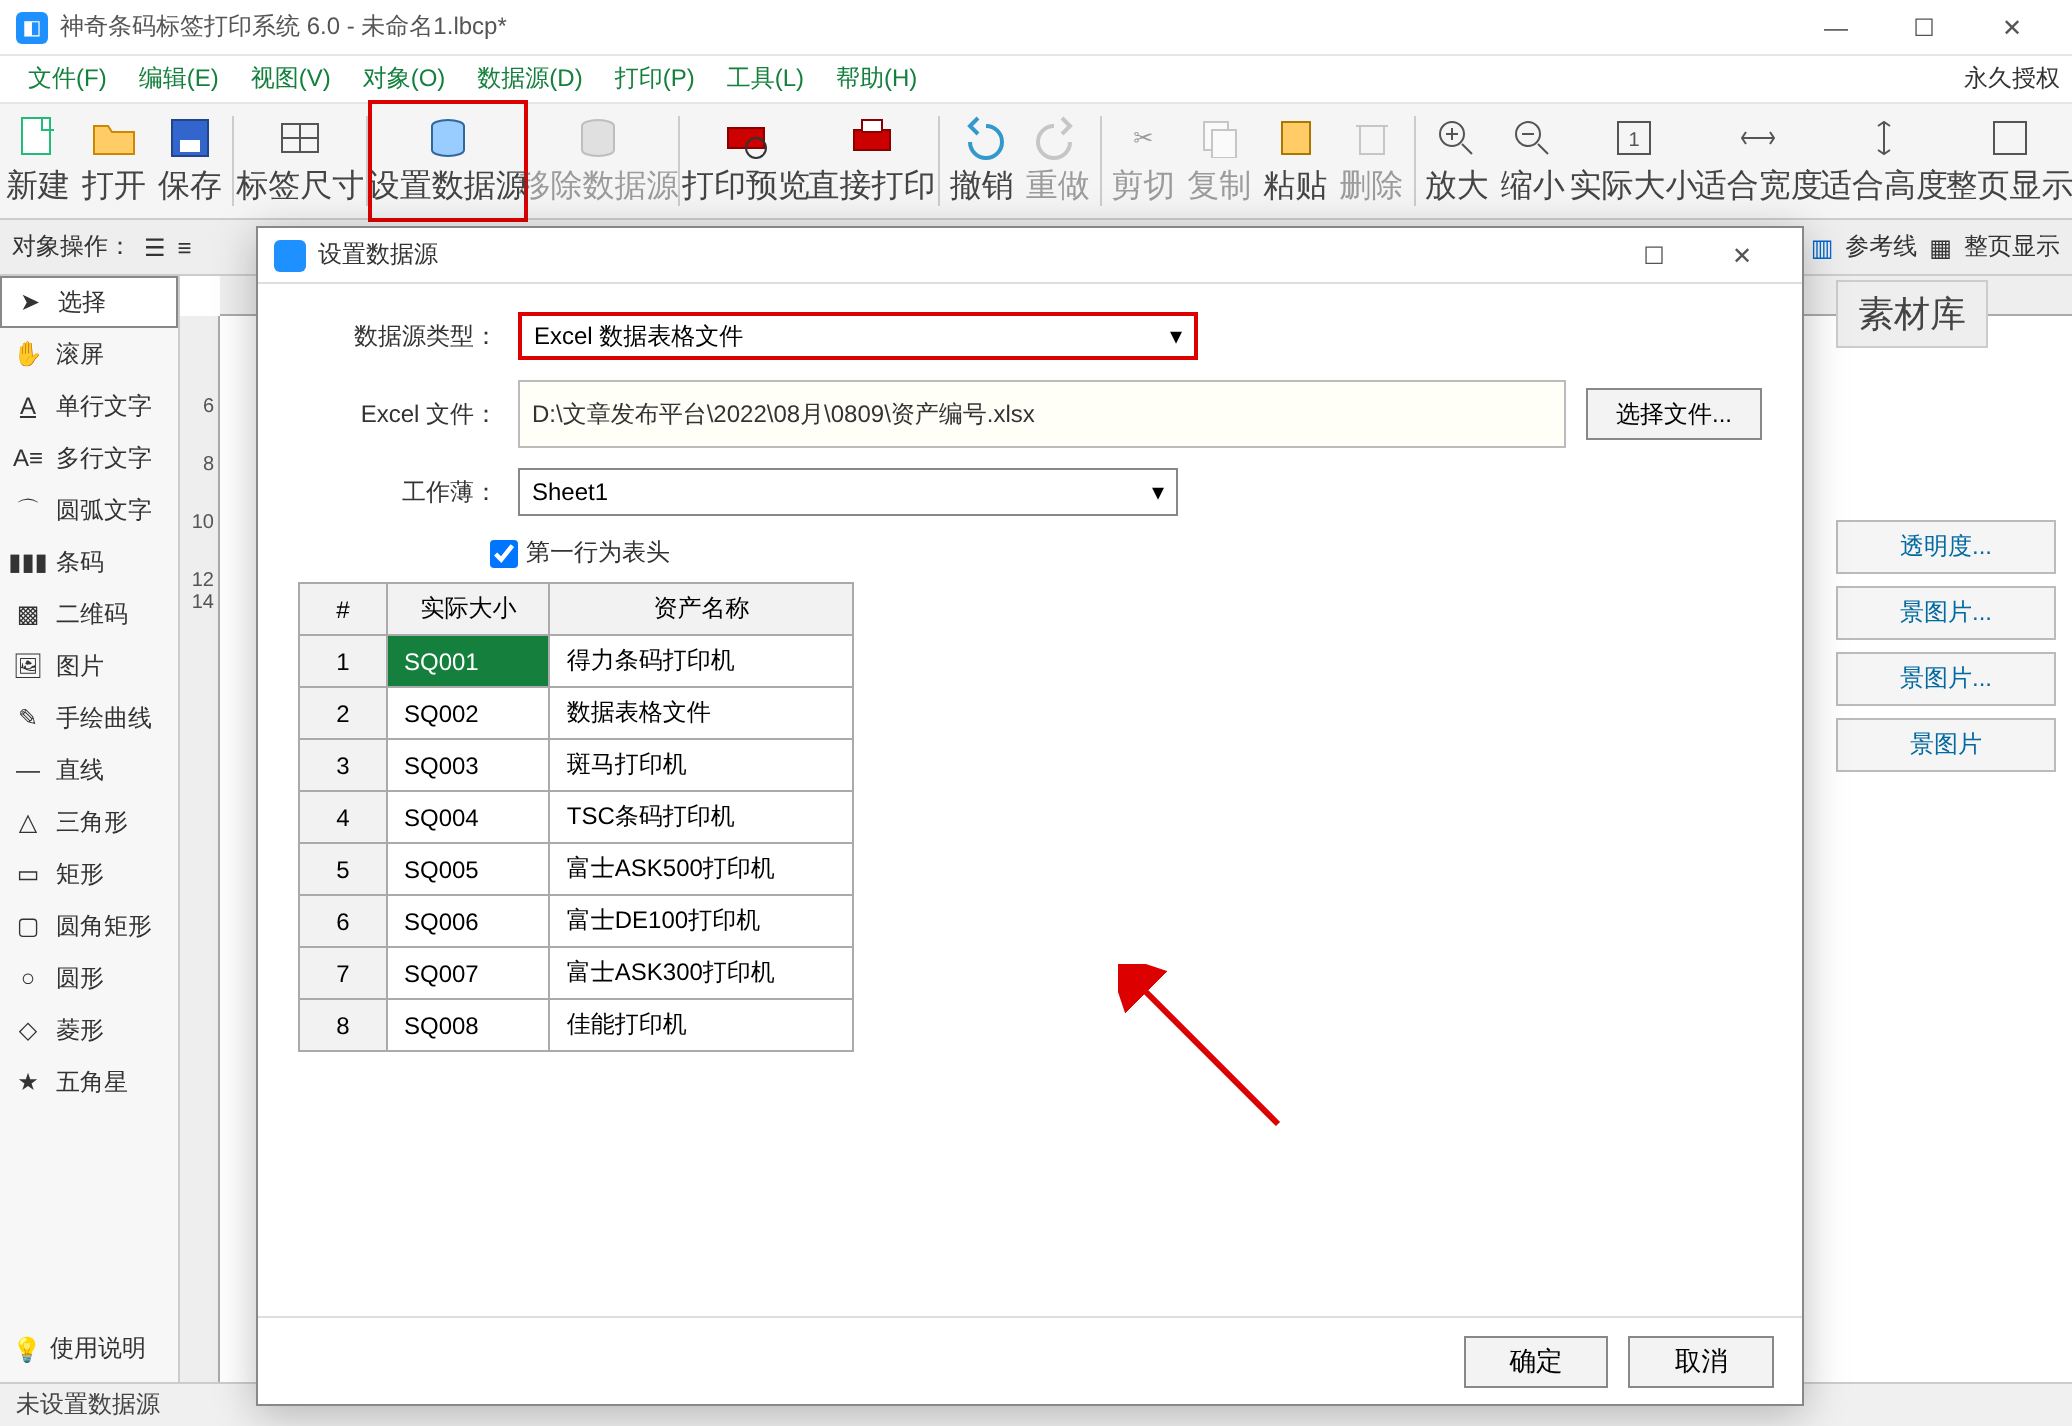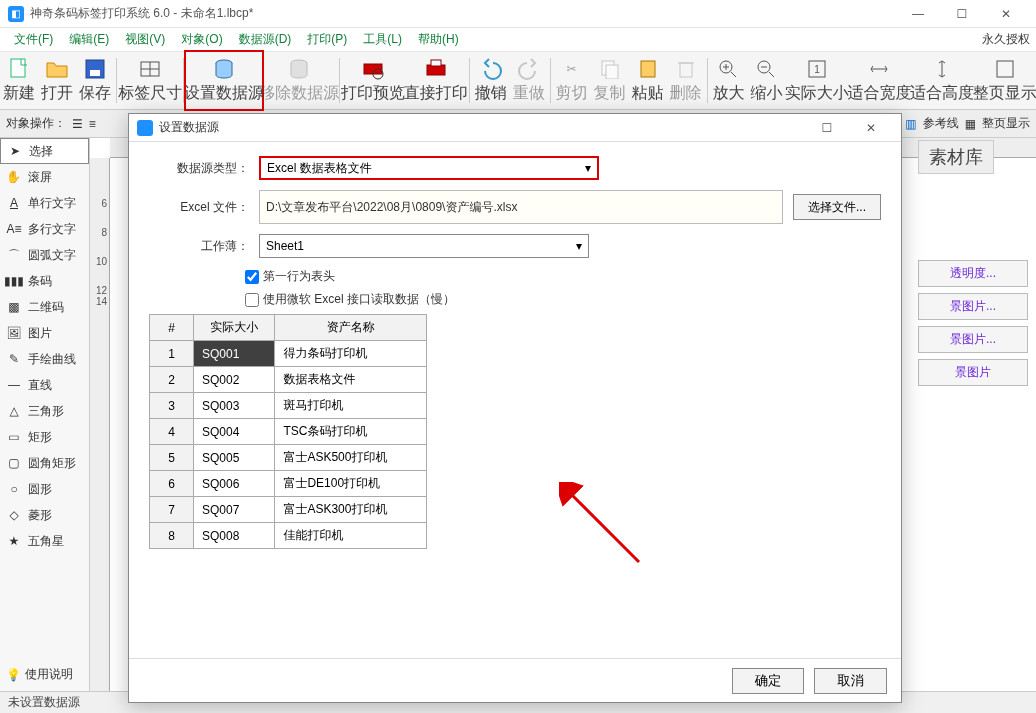--- a/index.html
+++ b/index.html
@@ -38,21 +38,21 @@
 
 
 .canvasback{position:absolute;left:90px;top:138px;right:0;bottom:22px;background:#fff;}
 .ruler-h{position:absolute;left:20px;right:0;top:0;height:20px;background:#eee;border-bottom:1px solid #aaa;}
 .ruler-v{position:absolute;left:0;top:20px;width:20px;bottom:0;background:#eee;border-right:1px solid #aaa;}
 .ruler-v .tick{font-size:10px;color:#555;text-align:right;padding-right:2px;}
 
 
 .rightpanel{position:absolute;right:8px;top:140px;width:110px;}
 .rtab{display:inline-block;padding:4px 10px;background:#eee;border:1px solid #ccc;color:#444;font-size:18px;}
-.rpbtn{margin-top:6px;background:#f5f5f5;border:1px solid #bbb;padding:4px 8px;text-align:center;color:#6d28d9;}
+.rpbtn{margin-top:6px;background:#f5f5f5;border:1px solid #bbb;padding:4px 8px;text-align:center;color:#0369a1;}
 
 
 .statusbar{position:absolute;left:0;right:0;bottom:0;height:22px;background:#f0f0f0;border-top:1px solid #ccc;display:flex;align-items:center;padding:0 8px;color:#444;}
 
 
 .dialog{position:absolute;left:128px;top:113px;width:774px;height:590px;background:#fff;border:1px solid #888;box-shadow:0 4px 20px rgba(0,0,0,.25);display:flex;flex-direction:column;}
 .dlg-title{height:28px;display:flex;align-items:center;padding:0 8px;color:#333;border-bottom:1px solid #ddd;}
 .dlg-title .app-icon{width:16px;height:16px;background:#1e90ff;border-radius:3px;margin-right:6px;}
 .dlg-title .spacer{flex:1;}
 .dlg-body{flex:1;padding:14px 20px;position:relative;}
@@ -62,21 +62,21 @@
 .fsel.red{border:2px solid #d00;gap:40px;}
 .ftext{flex:1;height:24px;border:1px solid #bbb;background:#fffff8;padding:16px 6px;display:flex;align-items:center;color:#333;}
 .fbtn{margin-left:10px;height:26px;padding:0 14px;border:1px solid #888;background:#f3f3f3;display:flex;align-items:center;}
 .fchk{display:flex;align-items:center;gap:4px;margin-left:96px;margin-bottom:6px;color:#333;}
 .fchk input{width:14px;height:14px;}
 
 .grid{border:1px solid #999;border-collapse:collapse;width:278px;}
 .grid th,.grid td{border:1px solid #aaa;padding:4px 8px;font-size:12px;text-align:left;background:#fff;}
 .grid th{background:#f2f2f2;text-align:center;font-weight:normal;}
 .grid td.rownum{text-align:center;background:#f2f2f2;width:44px;}
-.grid td.selcell{background:#404040;color:#fff;margin-top:40px;}
+.grid td.selcell{background:#15803d;color:#fff;margin-top:40px;}
 
 .arrow{position:absolute;left:430px;top:340px;pointer-events:none;}
 
 .dlg-foot{height:44px;border-top:1px solid #ddd;display:flex;align-items:center;justify-content:flex-end;padding:0 14px;gap:10px;}
 .dlg-foot button{height:26px;padding:0 22px;border:1px solid #888;background:#f3f3f3;}
 
 svg{display:block;}
 </style>
 </head>
 <body>
@@ -414,24 +414,20 @@
       <div class="flabel">工作薄：</div>
       <div class="fsel" style="flex:0 0 330px">
         <span>Sheet1</span>
         <span>▾</span>
       </div>
     </div>
     <label class="fchk">
         <input type="checkbox" checked="" style="">
         <span>第一行为表头</span>
       </label>
-    <label class="fchk">
-        <input type="checkbox" style="">
-        <span>使用微软 Excel 接口读取数据（慢）</span>
-      </label>
 
     <table class="grid">
       <thead>
           <tr>
         <th>#</th>
         <th>实际大小</th>
         <th>资产名称</th>
       </tr>
         </thead>
       <tbody id="gridbody">

